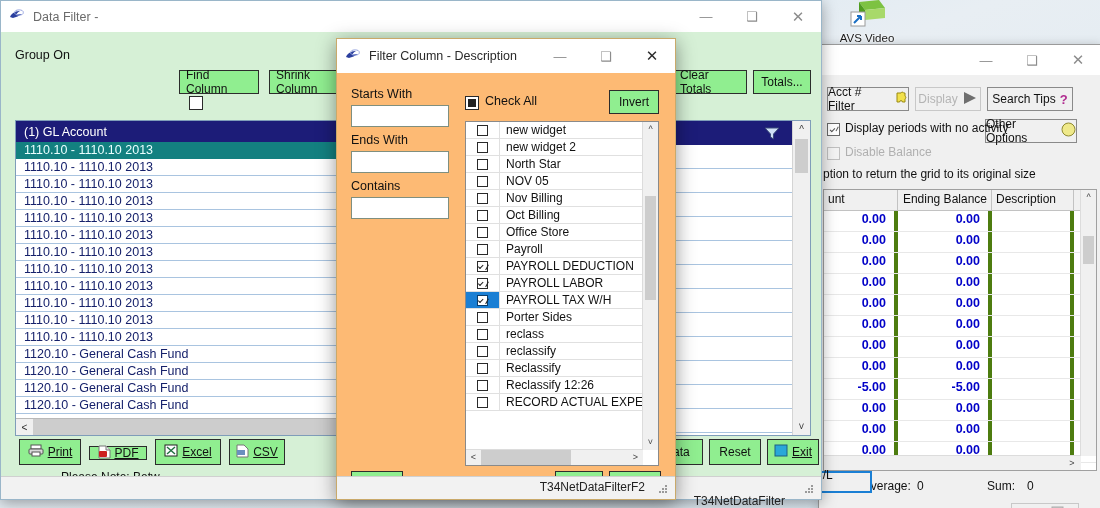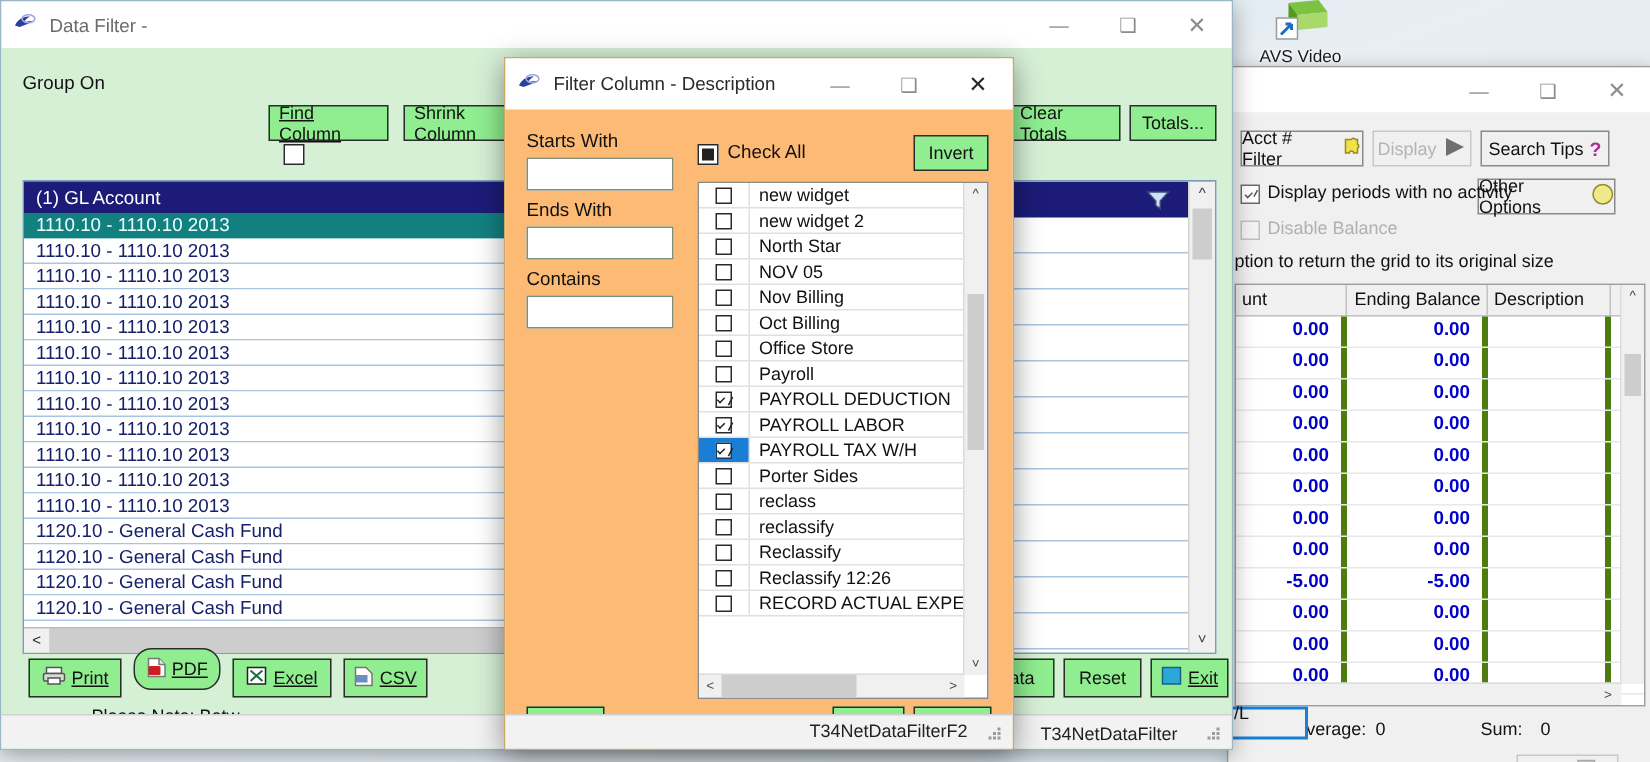--- a/index.html
+++ b/index.html
@@ -57,21 +57,21 @@
   .grp-label { position: absolute; left: 14px; top: 16px; font-size: 12.5px; color:#111; }
 
   .btn {
     background: #90ee90; border: 1px solid #2c2c2c;
     color: #111; font-size: 12px; cursor: default;
     display: inline-flex; align-items: center; justify-content: center;
     padding: 0 6px; box-sizing: border-box;
     font-family: "Liberation Sans", sans-serif;
   }
 
-  #btnFindColumn   { position:absolute; left:178px; top:38px; width:80px;  height:24px;text-decoration:underline; }
+  #btnFindColumn   { position:absolute; left:178px; top:38px; width:80px;  height:24px; }
   #btnShrinkColumn { position:absolute; left:268px; top:38px; width:90px;  height:24px; }
   #btnClearTotals  { position:absolute; left:672px; top:38px; width:74px;  height:24px; }
   #btnTotals       { position:absolute; left:752px; top:38px; width:58px;  height:24px; }
 
   .chk-sq {
     position:absolute; width: 14px; height: 14px;
     background:#fff; border: 1px solid #2a2a2a; box-sizing: border-box;
   }
   #grpChk { left: 188px; top: 64px; }
 
@@ -111,33 +111,33 @@
   .dfrow { height: 24px; line-height: 24px; padding-left: 8px; color:#16216b;
            font-size:12.5px; border-bottom:1px solid #a9c4e0; box-sizing:border-box; }
   .vscroll {
     position:absolute; right:0; top:0; bottom:0; width:17px; background:#f0f0f0;
     border-left:1px solid #d4d4d4;
   }
   .vscroll .arr { height:17px; text-align:center; line-height:17px; font-size:10px; color:#3a3a3a; }
   .vscroll .thumb { position:absolute; left:2px; right:2px; background:#cdcdcd; }
 
   #btnPrint { position:absolute; left:18px;  top:407px; width:62px; height:26px; }
-  #btnPdf   { position:absolute; left:88px;  top:400px; width:58px; height:28px;border-radius:12px; }
+  #btnPdf   { position:absolute; left:88px;  top:414px; width:58px; height:14px; }
   #btnExcel { position:absolute; left:154px; top:407px; width:66px; height:26px; }
   #btnCsv   { position:absolute; left:228px; top:407px; width:56px; height:26px; }
   #btnData  { position:absolute; left:650px; top:407px; width:52px; height:26px; }
   #btnReset2{ position:absolute; left:708px; top:407px; width:52px; height:26px; }
   #btnExit  { position:absolute; left:766px; top:407px; width:52px; height:26px; }
 
   .pleasenote { position:absolute; left:60px; top:438px; font-size:12px; color:#111; white-space:nowrap; }
   .df-status {
     position:absolute; left:0; right:0; bottom:0; height:22px;
     background:#f2f2f2; border-top:1px solid #d0d0d0;
   }
-  .df-status .txt { position:absolute; right:36px; top:5px; font-size:12px; color:#222; }
+  .df-status .txt { position:absolute; right:36px; top:17px; font-size:12px; color:#222; }
   .grip { position:absolute; right:6px; bottom:4px; width:10px; height:10px; }
   .grip i { position:absolute; width:2px; height:2px; background:#9a9a9a; }
 
   
   #filterDlg {
     left: 336px; top: 38px; width: 338px; height: 460px;
     border: 1px solid #c9a96a;
     box-shadow: 0 4px 18px rgba(0,0,0,.42);
   }
   #filterDlg .titlebar { height: 34px; }

